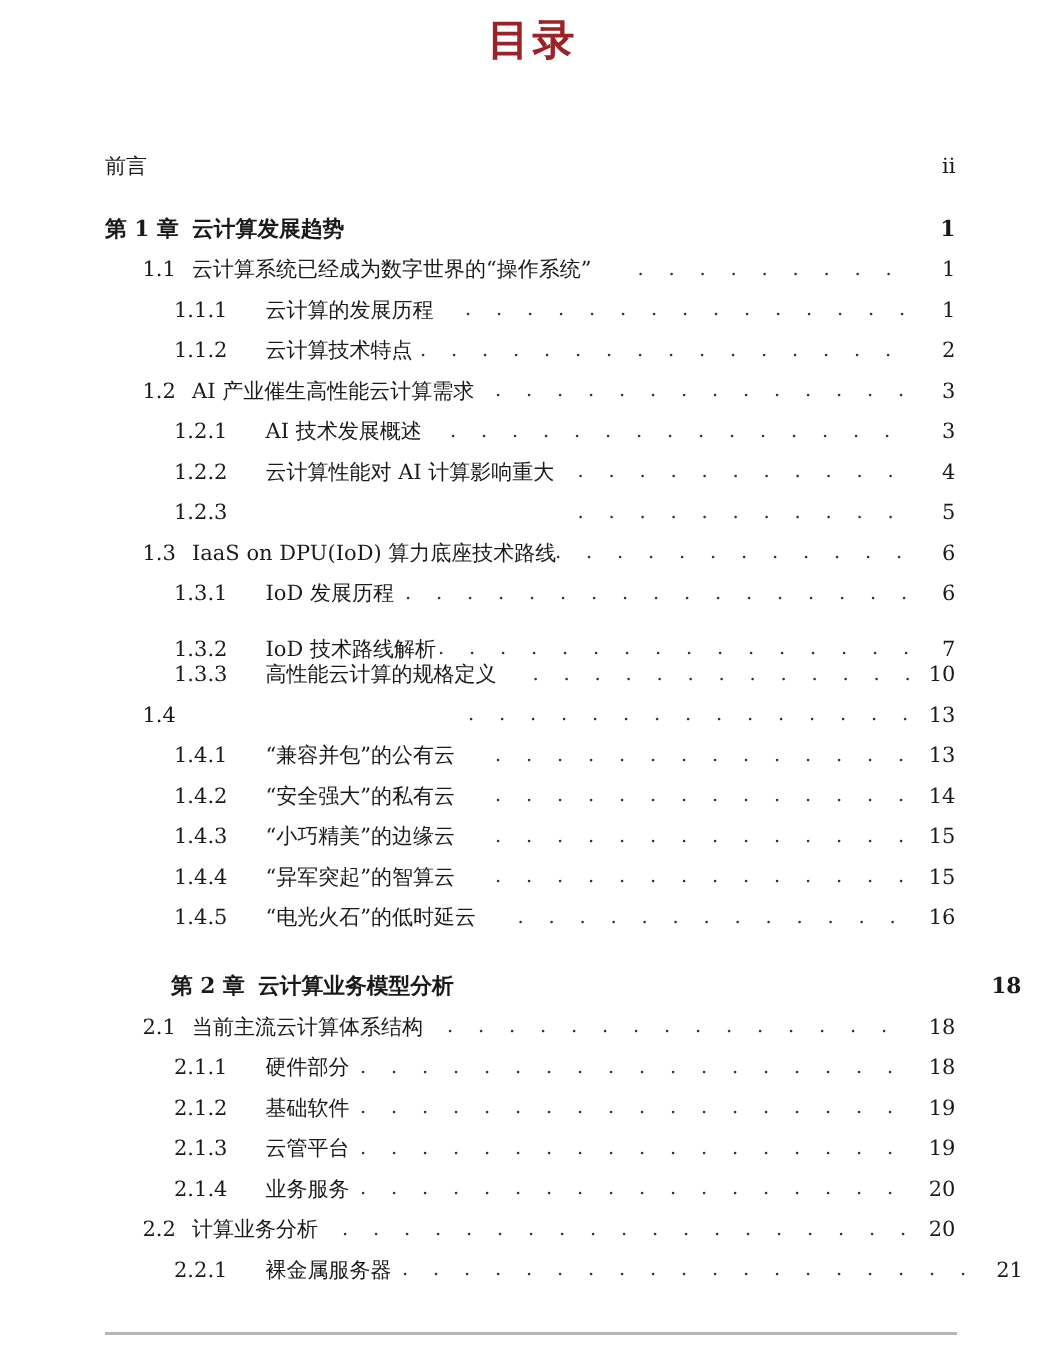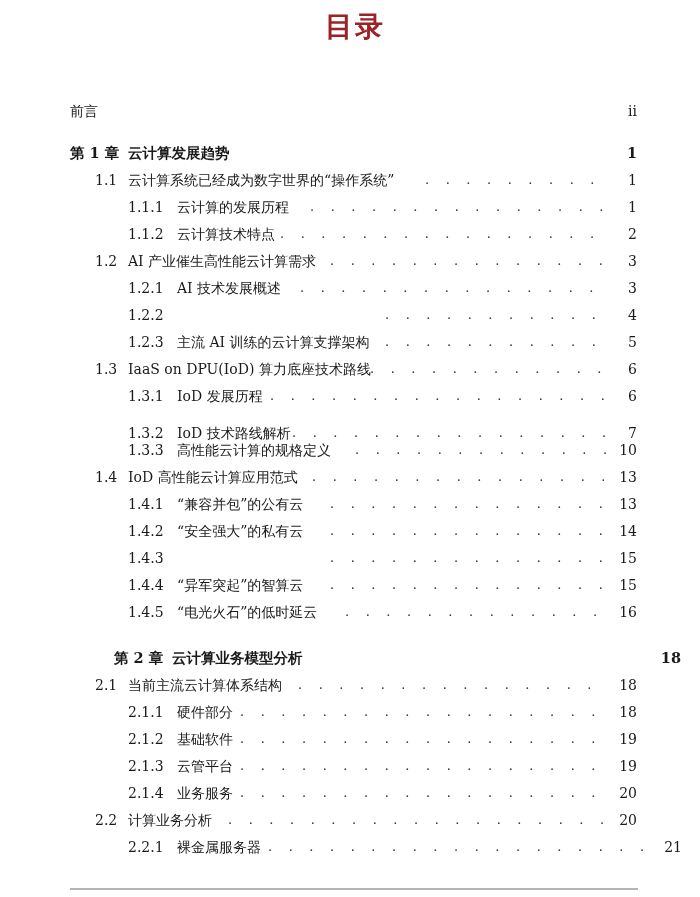--- a/index.html
+++ b/index.html
@@ -72,21 +72,21 @@
     font-weight: bold;
     font-size: 14.5px;
   }
   .row.chapter .num { left: 70px; }
   .row.chapter .label { left: 128px; }
   .row.preface .label { left: 70px; }
   
   .row.section .num { left: 95px; }
   .row.section .label { left: 128px; }
   
-  .row.subsection .num { left: 128px; }
+  .row.subsection .num { left: 116px; }
   .row.subsection .label { left: 177px; }
   .bottom-rule {
     position: absolute;
     left: 70px;
     top: 888px;
     width: 568px;
     height: 2px;
     background: #b5b5b5;
   }
 </style>
@@ -130,26 +130,26 @@
       <span class="page">3</span>
     </div>
     <div class="row subsection" style="top: 277px;">
       <span class="num">1.2.1</span>
       <span class="label">AI 技术发展概述</span>
       <span class="leader" style="left: 300px;">. . . . . . . . . . . . . . . . . . . . . . . . . . . . . . . . . . . . . . . . . . . . . . . . . . . . . . .</span>
       <span class="page">3</span>
     </div>
     <div class="row subsection" style="top: 304px;">
       <span class="num">1.2.2</span>
+      <span class="label">云计算性能对 AI 计算影响重大</span>
       <span class="leader" style="left: 385px;">. . . . . . . . . . . . . . . . . . . . . . . . . . . . . . . . . . . . . . . . . . . . . . . . . . . . . . .</span>
       <span class="page">4</span>
     </div>
     <div class="row subsection" style="top: 331px;">
       <span class="num">1.2.3</span>
-      <span class="label">主流 AI 训练的云计算支撑架构</span>
       <span class="leader" style="left: 385px;">. . . . . . . . . . . . . . . . . . . . . . . . . . . . . . . . . . . . . . . . . . . . . . . . . . . . . . .</span>
       <span class="page">5</span>
     </div>
     <div class="row section" style="top: 358px;">
       <span class="num">1.3</span>
       <span class="label">IaaS on DPU(IoD) 算力底座技术路线</span>
       <span class="leader" style="left: 370px;">. . . . . . . . . . . . . . . . . . . . . . . . . . . . . . . . . . . . . . . . . . . . . . . . . . . . . . .</span>
       <span class="page">6</span>
     </div>
     <div class="row subsection" style="top: 385px;">
@@ -165,38 +165,38 @@
       <span class="page">7</span>
     </div>
     <div class="row subsection" style="top: 439px;">
       <span class="num">1.3.3</span>
       <span class="label">高性能云计算的规格定义</span>
       <span class="leader" style="left: 355px;">. . . . . . . . . . . . . . . . . . . . . . . . . . . . . . . . . . . . . . . . . . . . . . . . . . . . . . .</span>
       <span class="page">10</span>
     </div>
     <div class="row section" style="top: 466px;">
       <span class="num">1.4</span>
-      <span class="label">IoD 高性能云计算应用范式</span>
       <span class="leader" style="left: 312px;">. . . . . . . . . . . . . . . . . . . . . . . . . . . . . . . . . . . . . . . . . . . . . . . . . . . . . . .</span>
       <span class="page">13</span>
     </div>
     <div class="row subsection" style="top: 493px;">
       <span class="num">1.4.1</span>
       <span class="label">“兼容并包”的公有云</span>
       <span class="leader" style="left: 330px;">. . . . . . . . . . . . . . . . . . . . . . . . . . . . . . . . . . . . . . . . . . . . . . . . . . . . . . .</span>
       <span class="page">13</span>
     </div>
     <div class="row subsection" style="top: 520px;">
       <span class="num">1.4.2</span>
       <span class="label">“安全强大”的私有云</span>
       <span class="leader" style="left: 330px;">. . . . . . . . . . . . . . . . . . . . . . . . . . . . . . . . . . . . . . . . . . . . . . . . . . . . . . .</span>
       <span class="page">14</span>
     </div>
     <div class="row subsection" style="top: 547px;">
       <span class="num">1.4.3</span>
+      <span class="label">“小巧精美”的边缘云</span>
       <span class="leader" style="left: 330px;">. . . . . . . . . . . . . . . . . . . . . . . . . . . . . . . . . . . . . . . . . . . . . . . . . . . . . . .</span>
       <span class="page">15</span>
     </div>
     <div class="row subsection" style="top: 574px;">
       <span class="num">1.4.4</span>
       <span class="label">“异军突起”的智算云</span>
       <span class="leader" style="left: 330px;">. . . . . . . . . . . . . . . . . . . . . . . . . . . . . . . . . . . . . . . . . . . . . . . . . . . . . . .</span>
       <span class="page">15</span>
     </div>
     <div class="row subsection" style="top: 601px;">

